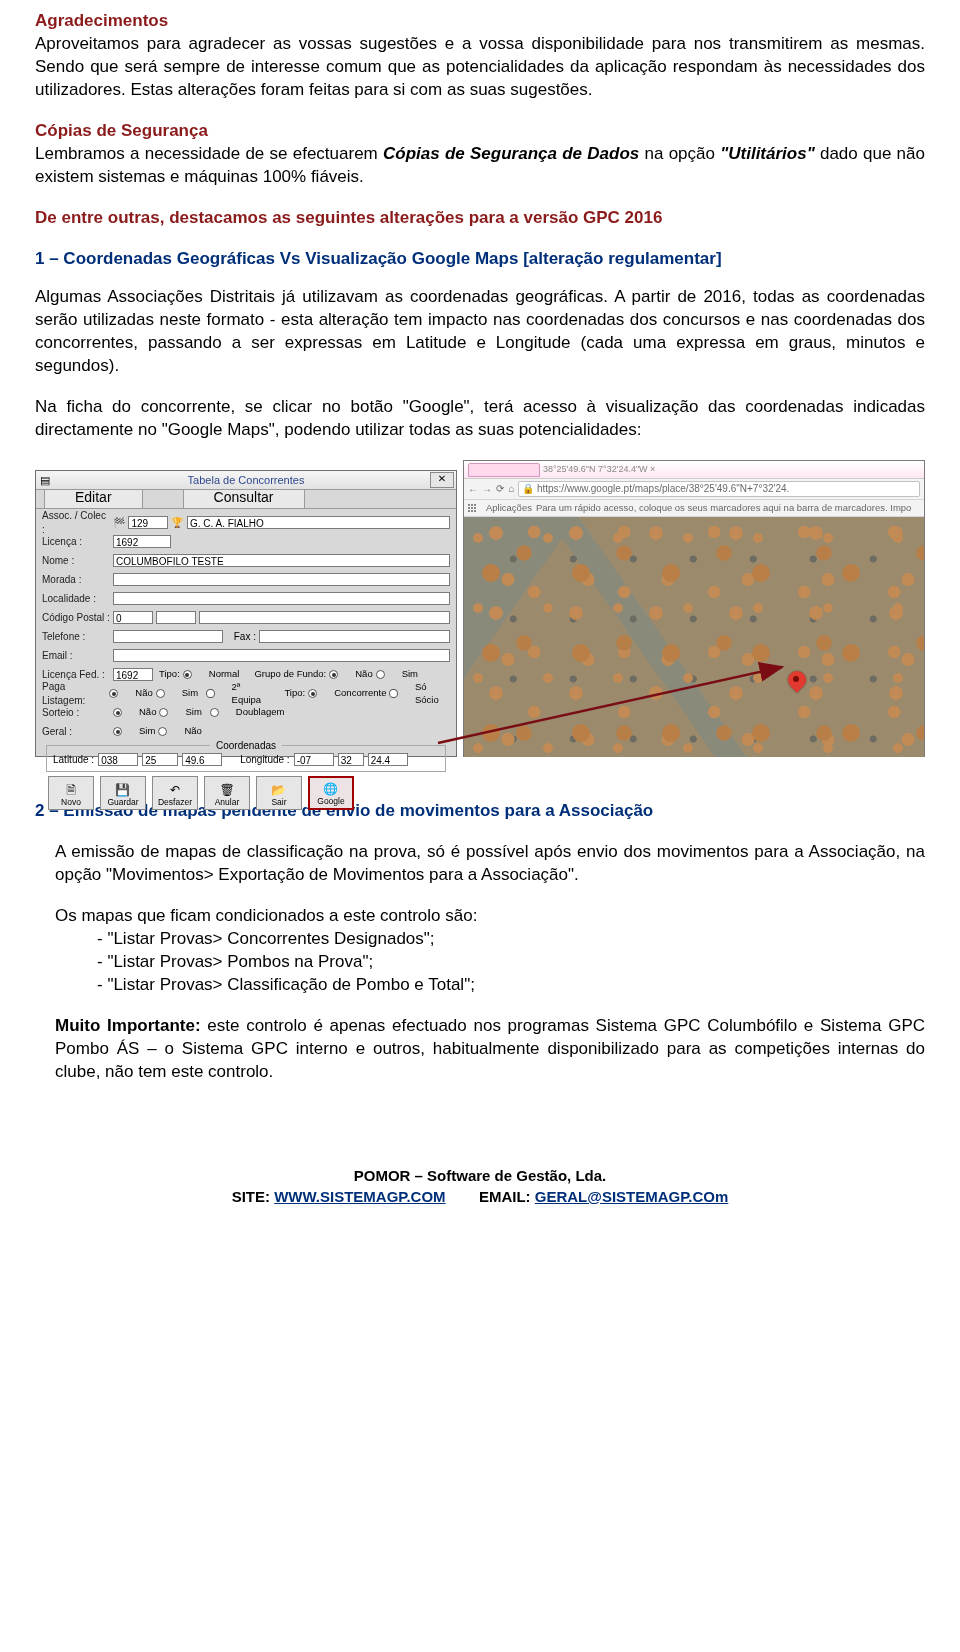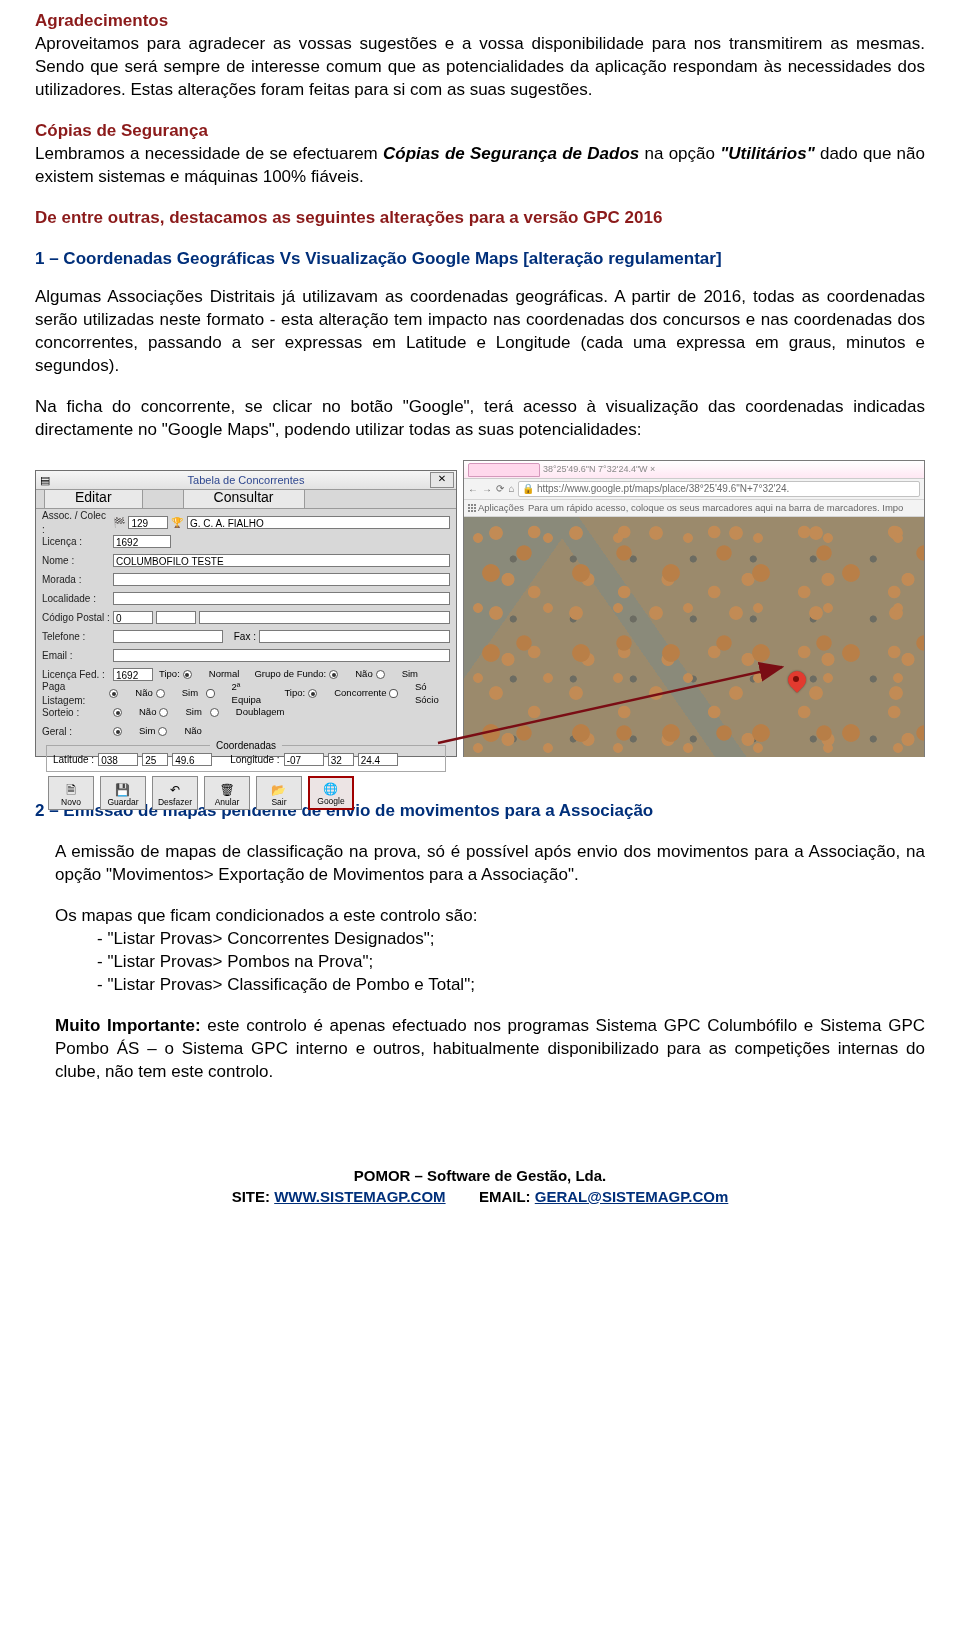--- a/index.html
+++ b/index.html
@@ -264,21 +264,21 @@
     background: #f3f3f3;
     border-bottom: 1px solid #d5d5d5;
     display: flex;
     align-items: center;
     padding: 0 4px;
     gap: 4px;
     font-size: 9.5px;
     color: #666;
   }
   .apps-chip {
-    display: flex; align-items: center; gap: 2px;
+    display: flex; align-items: center; gap: 10px;
   }
   .apps-dots {
     display: inline-grid;
     grid-template-columns: repeat(3, 2px);
     grid-auto-rows: 2px;
     gap: 1px;
   }
   .apps-dots i { background: #888; display: block; width: 2px; height: 2px; }
   .map-area {
     position: relative;
@@ -469,21 +469,21 @@
           <span class="radio-grp">
               <span class="radio-dot"></span>
               <span>Não</span>
             </span>
         </div>
         <div class="coord-frame">
           <span class="legend">Coordenadas</span>
           <div class="frow" style="height:17px;gap:4px">
             <span style="font-size:10px">Latitude :</span>
             <span class="finput short">038</span>
-            <span class="finput short" style="width:26px">25</span>
+            <span class="finput short" style="width:36px">25</span>
             <span class="finput short">49.6</span>
             <span style="font-size:10px;margin-left:14px">Longitude :</span>
             <span class="finput short">-07</span>
             <span class="finput short" style="width:26px">32</span>
             <span class="finput short">24.4</span>
           </div>
         </div>
         <div class="btnbar">
           <div class="tool">
               <span class="ico">🗎</span>

